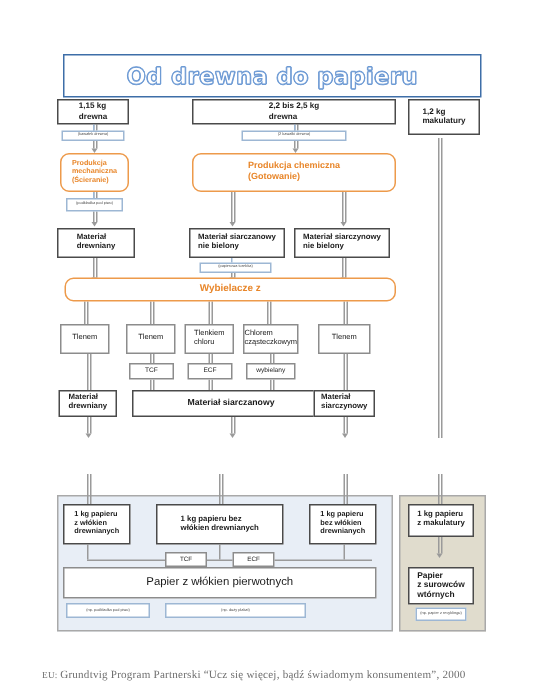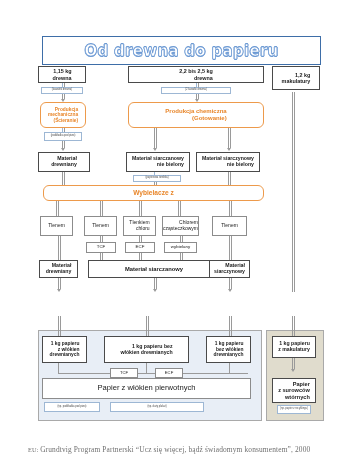--- a/index.html
+++ b/index.html
@@ -23,21 +23,21 @@
 
   
   .box {
     position: absolute;
     box-sizing: border-box;
     background: #ffffff;
     border: 1px solid #4a4a4a;
     display: flex;
     align-items: center;
     justify-content: center;
-    text-align: right;
+    text-align: left;
     line-height: 1.12;
     color: #1a1a1a;
     font-weight: bold;
   }
   .box.thin { border: 1px solid #8c8c8c; font-weight: normal; }
   .box.orange {
     border: 1px solid #ED9A4B;
     border-radius: 6px;
     color: #E8862A;
     font-weight: bold;

